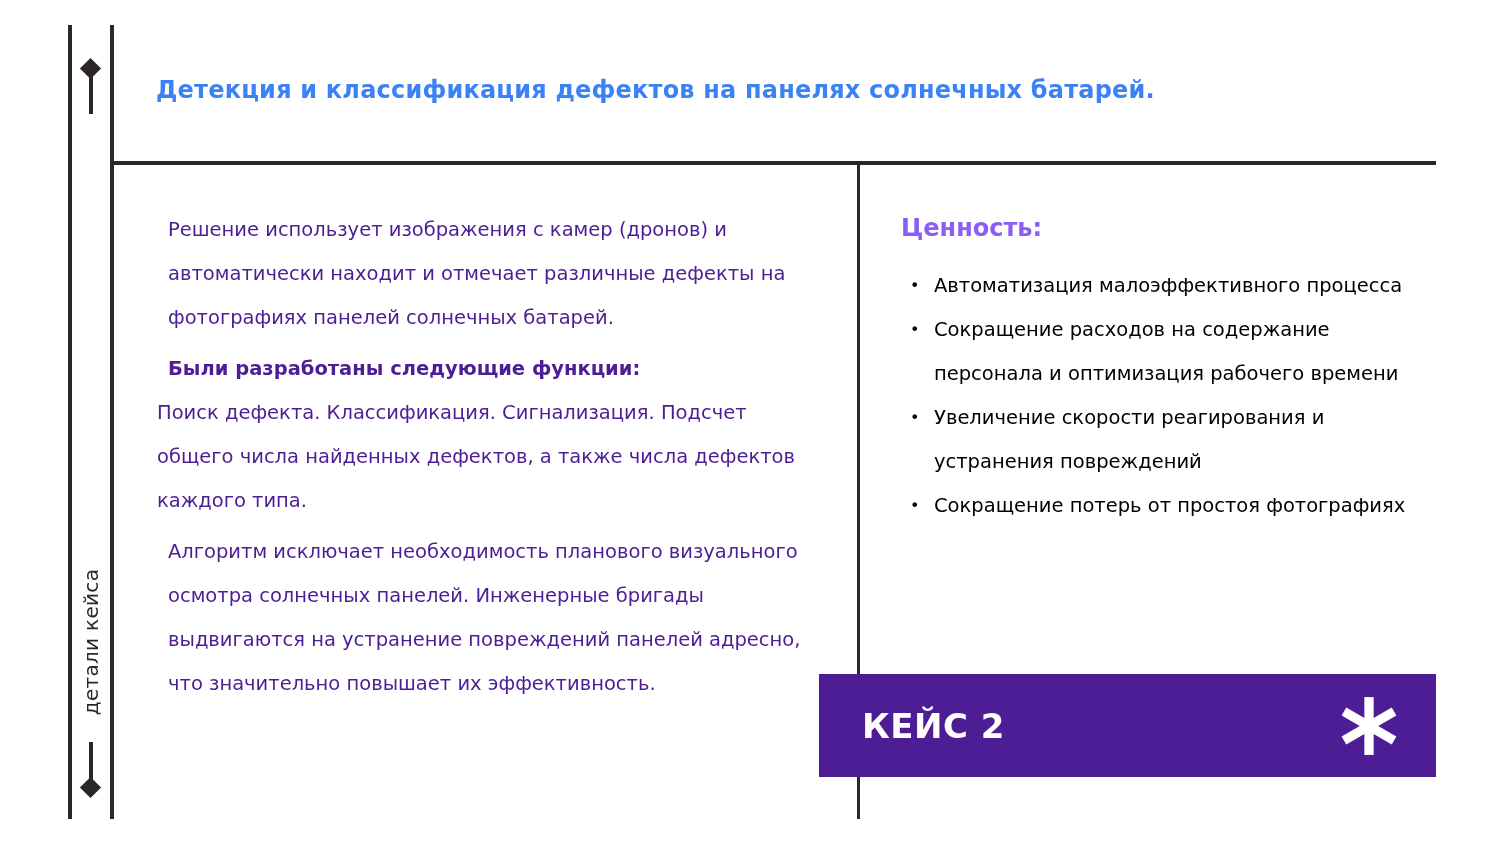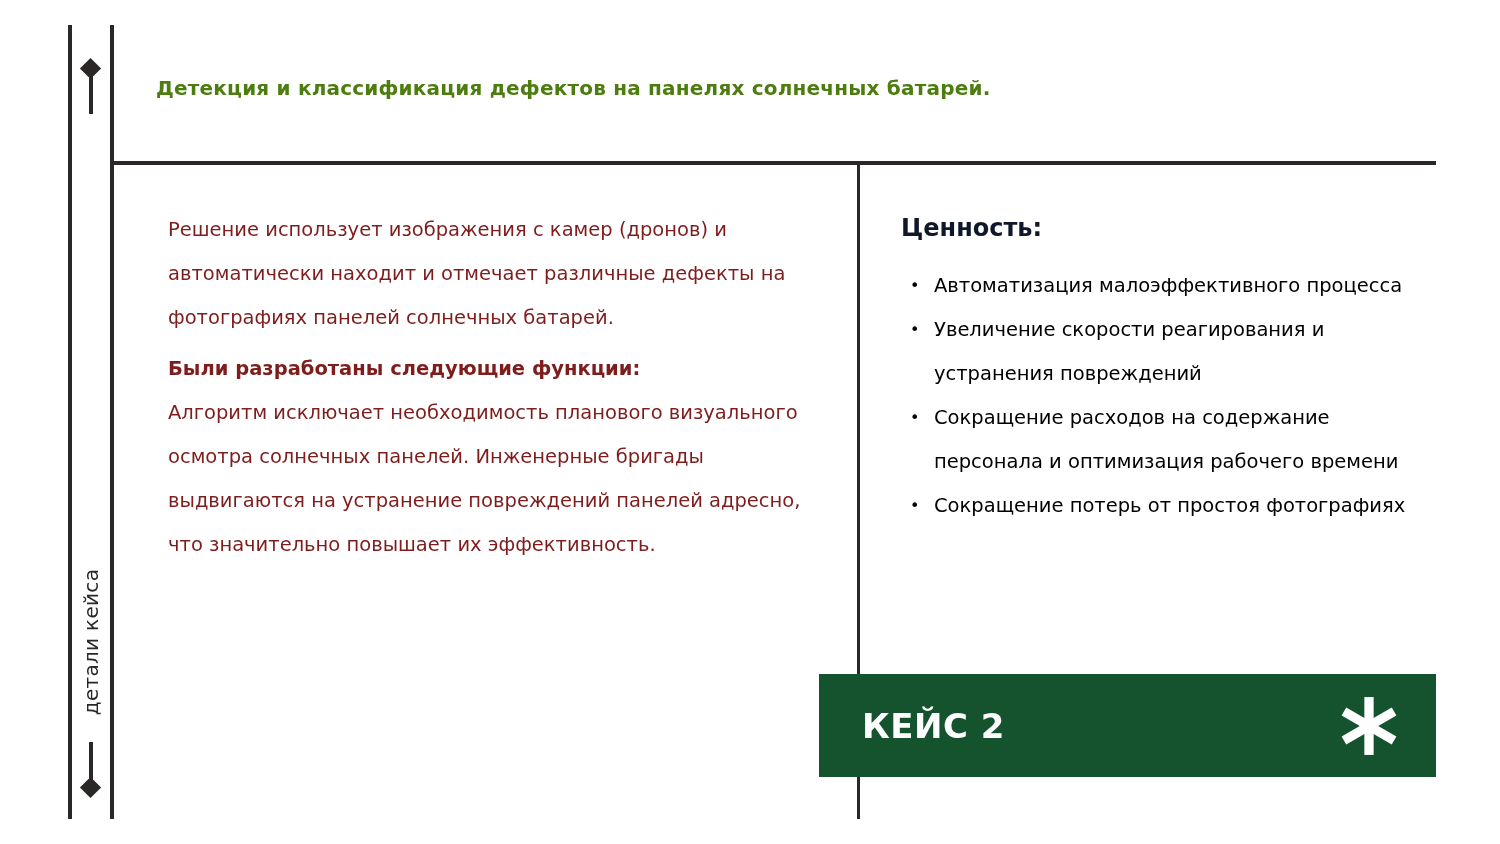--- a/index.html
+++ b/index.html
@@ -28,48 +28,48 @@
 
     #side-label {
       position: absolute; left: 91px; top: 642px;
       transform: translate(-50%, -50%) rotate(-90deg);
       white-space: nowrap;
       font-size: 20px; color: #2b2727; letter-spacing: 0.3px;
     }
 
     #page-title {
       position: absolute; left: 156px; top: 76px;
-      font-size: 20px; font-weight: bold; color: #4d7c0f; letter-spacing: 0.2px;
+      font-size: 24px; font-weight: bold; color: #3b82f6; letter-spacing: 0.2px;
       white-space: nowrap;
     }
 
     #left-col {
       position: absolute; left: 157px; top: 208px; width: 660px;
-      font-size: 19.5px; line-height: 44px; color: #7f1d1d;
+      font-size: 19.5px; line-height: 44px; color: #4c1d95;
     }
     #left-col p { margin: 0 0 7px 0; }
     #left-col .indent { padding-left: 11px; }
 
     #value-heading {
       position: absolute; left: 901px; top: 214px;
-      font-size: 24px; font-weight: bold; color: #0f172a;
+      font-size: 24px; font-weight: bold; color: #8b5cf6;
     }
     #value-list {
       position: absolute; left: 910px; top: 264px; width: 520px;
       margin: 0; padding: 0; list-style: none;
       font-size: 19.5px; line-height: 44px; color: #000000;
     }
     #value-list li { position: relative; padding-left: 24px; }
     #value-list li::before {
       content: "•"; position: absolute; left: 0; top: 0; font-size: 16px;
     }
 
     #case-banner {
       position: absolute; left: 819px; top: 674px; width: 617px; height: 103px;
-      background: #14532d; display: flex; align-items: center; justify-content: space-between;
+      background: #4c1d95; display: flex; align-items: center; justify-content: space-between;
       box-sizing: border-box; padding: 0 36px 0 43px;
     }
     #case-label {
       color: #ffffff; font-size: 34px; font-weight: bold; letter-spacing: 0.5px;
     }
     #asterisk-icon { width: 62px; height: 62px; }
   </style>
 </head>
 <body>
 
@@ -83,28 +83,29 @@
 <div class="pin-stem" id="pin-bottom-stem"></div>
 <div class="pin-diamond" id="pin-bottom-diamond"></div>
 
 <div id="side-label">детали кейса</div>
 
 <h1 id="page-title" style="margin:0;">Детекция и классификация дефектов на панелях солнечных батарей.</h1>
 
 <div id="left-col">
   <p class="indent">Решение использует изображения с камер (дронов) и автоматически находит и отмечает различные дефекты на фотографиях панелей солнечных батарей.</p>
   <p class="indent" style="margin-bottom:0;font-weight:bold;">Были разработаны следующие функции:</p>
+  <p>Поиск дефекта. Классификация. Сигнализация. Подсчет общего числа найденных дефектов, а также числа дефектов каждого типа.</p>
   <p class="indent">Алгоритм исключает необходимость планового визуального осмотра солнечных панелей. Инженерные бригады выдвигаются на устранение повреждений панелей адресно, что значительно повышает их эффективность.</p>
 </div>
 
 <div id="value-heading">Ценность:</div>
 <ul id="value-list">
   <li>Автоматизация малоэффективного процесса</li>
+  <li>Сокращение расходов на содержание персонала и оптимизация рабочего времени</li>
   <li>Увеличение скорости реагирования и устранения повреждений</li>
-  <li>Сокращение расходов на содержание персонала и оптимизация рабочего времени</li>
   <li>Сокращение потерь от простоя фотографиях</li>
 </ul>
 
 <div id="case-banner">
   <span id="case-label">КЕЙС 2</span>
   <svg id="asterisk-icon" viewBox="0 0 60 60">
     <g fill="#ffffff">
       <rect x="25.5" y="2" width="9" height="56"></rect>
       <rect x="25.5" y="2" width="9" height="56" transform="rotate(60 30 30)"></rect>
       <rect x="25.5" y="2" width="9" height="56" transform="rotate(-60 30 30)"></rect>

